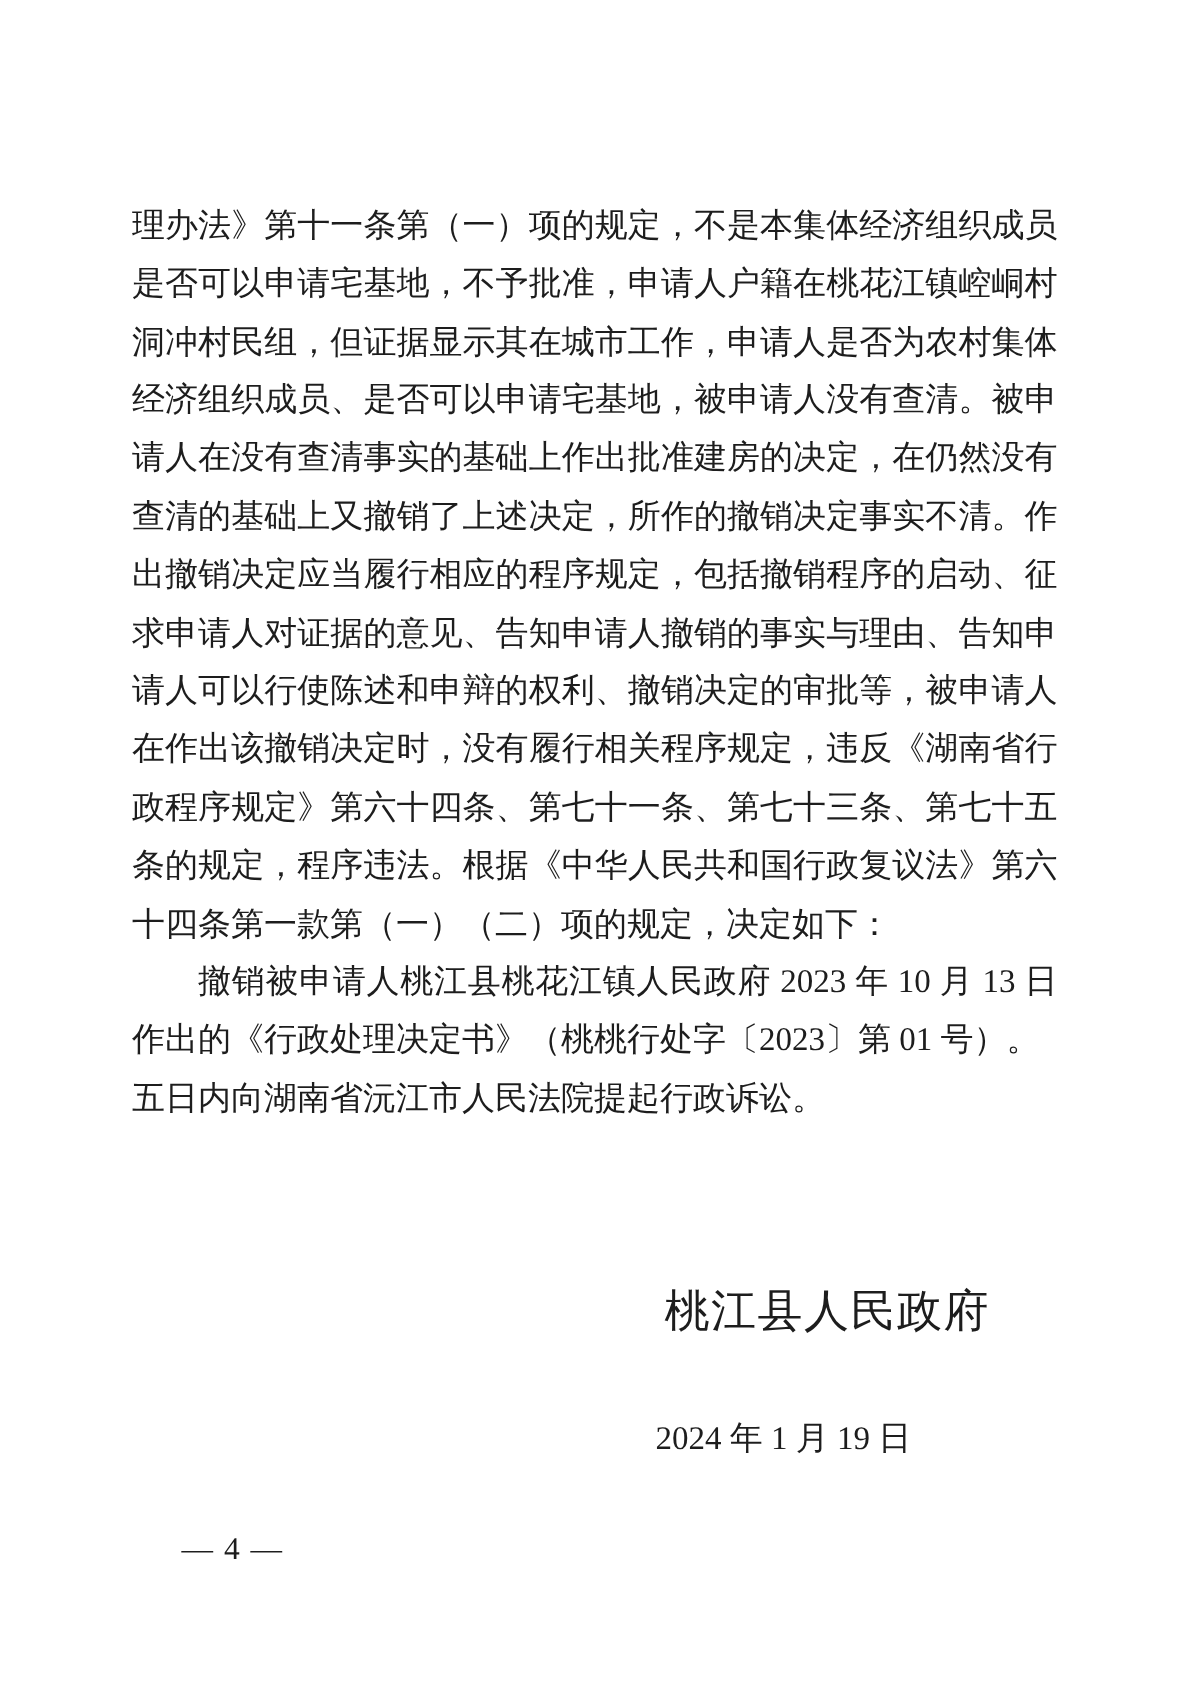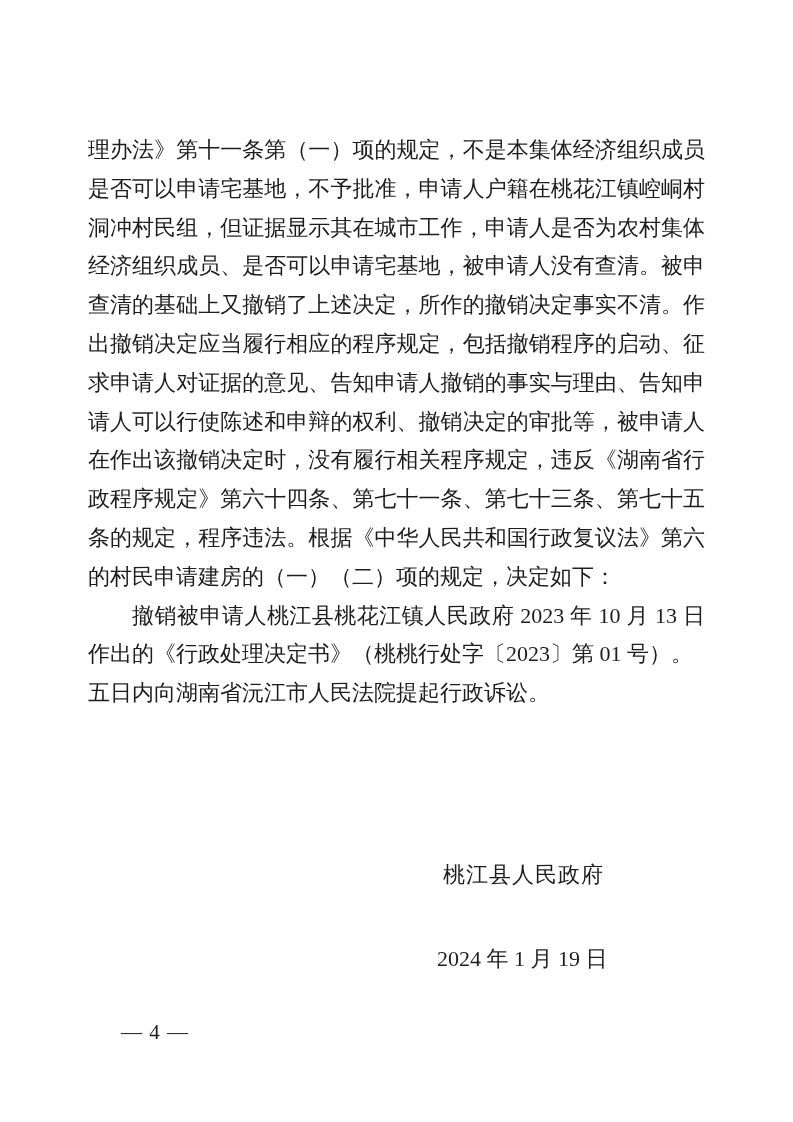--- a/index.html
+++ b/index.html
@@ -34,21 +34,21 @@
     text-align: justify;
     text-align-last: justify;
   }
   .line.indent {
     text-indent: 44px;
   }
   .signature-line {
     position: absolute;
     left: 443px;
     top: 861px;
-    font-size: 22px;
+    font-size: 30px;
     line-height: 28px;
     letter-spacing: 1px;
     white-space: nowrap;
   }
   .date-line {
     position: absolute;
     left: 437px;
     top: 901px;
     font-size: 22px;
     line-height: 28px;
@@ -68,28 +68,29 @@
 </head>
 <body>
 
 <div class="page">
 
   <div class="body-text">
       <div class="line fill">理办法》第十一条第（一）项的规定，不是本集体经济组织成员</div>
       <div class="line fill">是否可以申请宅基地，不予批准，申请人户籍在桃花江镇崆峒村石</div>
       <div class="line fill">洞冲村民组，但证据显示其在城市工作，申请人是否为农村集体</div>
       <div class="line fill">经济组织成员、是否可以申请宅基地，被申请人没有查清。被申</div>
+      <div class="line fill">请人在没有查清事实的基础上作出批准建房的决定，在仍然没有</div>
       <div class="line fill">查清的基础上又撤销了上述决定，所作的撤销决定事实不清。作</div>
       <div class="line fill">出撤销决定应当履行相应的程序规定，包括撤销程序的启动、征</div>
       <div class="line fill">求申请人对证据的意见、告知申请人撤销的事实与理由、告知申</div>
       <div class="line fill">请人可以行使陈述和申辩的权利、撤销决定的审批等，被申请人</div>
       <div class="line fill">在作出该撤销决定时，没有履行相关程序规定，违反《湖南省行</div>
       <div class="line fill">政程序规定》第六十四条、第七十一条、第七十三条、第七十五</div>
       <div class="line fill">条的规定，程序违法。根据《中华人民共和国行政复议法》第六</div>
-      <div class="line">的村民申请建房的（一）（二）项的规定，决定如下：</div>
+      <div class="line">十四条第一款第（一）（二）项的规定，决定如下：</div>
       <div class="line indent fill">撤销被申请人桃江县桃花江镇人民政府 2023 年 10 月 13 日</div>
       <div class="line">作出的《行政处理决定书》（桃桃行处字〔2023〕第 01 号）。</div>
       <div class="line">五日内向湖南省沅江市人民法院提起行政诉讼。</div>
     </div>
 
   <div class="signature-line">桃江县人民政府</div>
 
   <div class="date-line">2024 年 1 月 19 日</div>
 
   <div class="page-number">— 4 —</div>

